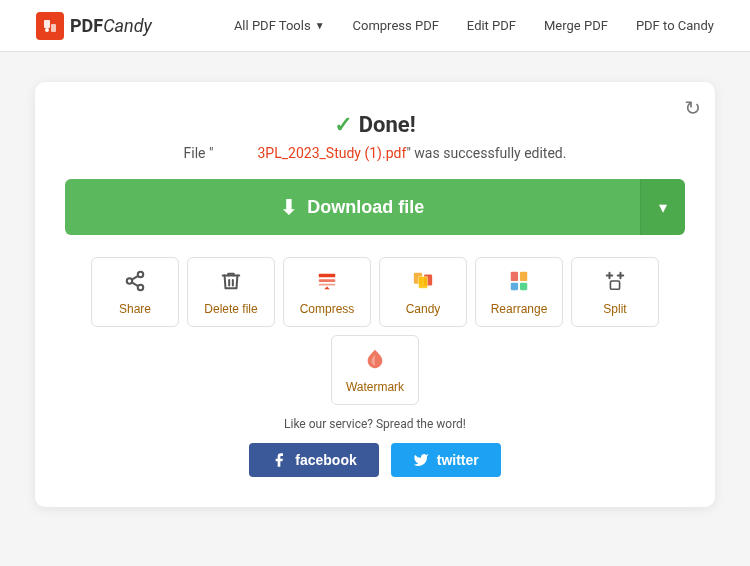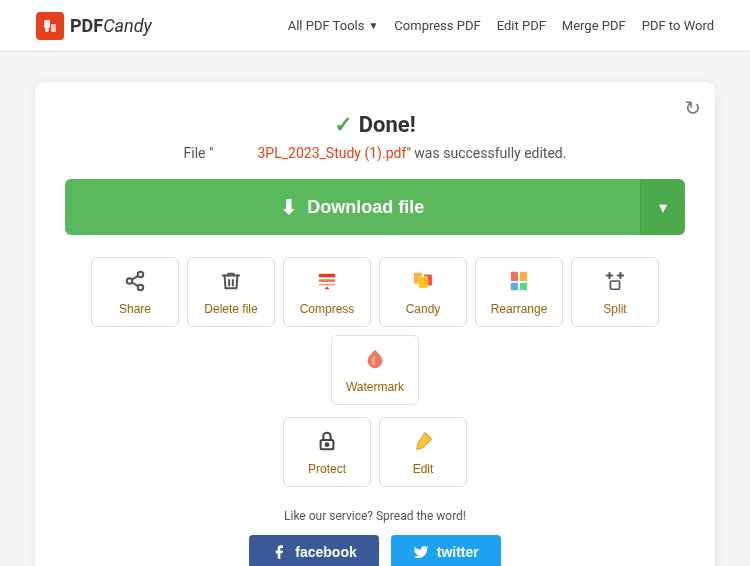--- a/index.html
+++ b/index.html
@@ -42,21 +42,21 @@
       color: #333;
       font-weight: 400;
     }
     .logo-text span {
       font-style: italic;
     }
     .nav {
       display: flex;
       align-items: flex-start;
       margin-left: auto;
-      gap: 16px;
+      gap: 28px;
     }
     .nav-item {
       font-size: 13px;
       color: #444;
       cursor: pointer;
       text-decoration: none;
       white-space: nowrap;
     }
     .nav-item-dropdown {
       display: flex;
@@ -258,21 +258,21 @@
     <span class="logo-text"><strong>PDF</strong><span>Candy</span></span>
   </a>
   <nav class="nav">
     <a class="nav-item nav-item-dropdown">
       <span>All PDF Tools</span>
       <span class="arrow">▼</span>
     </a>
     <a class="nav-item">Compress PDF</a>
     <a class="nav-item">Edit PDF</a>
     <a class="nav-item">Merge PDF</a>
-    <a class="nav-item">PDF to Word</a>
+    <a class="nav-item">PDF to Candy</a>
   </nav>
 </header>
 
 <main class="main">
   <div class="card">
 
     <button class="refresh-btn">↻</button>
 
     <div class="done-section">
       <div class="done-title">
@@ -373,42 +373,20 @@
         <span class="tool-icon icon-watermark">
           <svg width="22" height="22" viewBox="0 0 24 24" fill="none">
             <path d="M12 2 C8 6, 4 10, 4 14 C4 18.4, 7.6 22, 12 22 C16.4 22, 20 18.4, 20 14 C20 10, 16 6, 12 2Z" fill="#e8401c" opacity="0.7"></path>
             <path d="M12 7 C10 10, 8 12, 8 14.5 C8 16.9, 9.8 19, 12 19" fill="white" opacity="0.3"></path>
           </svg>
         </span>
         <span>Watermark</span>
       </button>
     </div>
 
-    <div class="tools-row2">
-      <button class="tool-btn">
-        <span class="tool-icon icon-protect">
-          <svg width="22" height="22" viewBox="0 0 24 24" fill="none" stroke="#444" stroke-width="2.2" stroke-linecap="round" stroke-linejoin="round">
-            <rect x="5" y="11" width="14" height="10" rx="2"></rect>
-            <path d="M8 11V7a4 4 0 0 1 8 0v4"></path>
-            <circle cx="12" cy="16" r="1.5" fill="#444"></circle>
-          </svg>
-        </span>
-        <span>Protect</span>
-      </button>
-
-      <button class="tool-btn">
-        <span class="tool-icon icon-edit">
-          <svg width="22" height="22" viewBox="0 0 24 24" fill="none">
-            <path d="M14 3l7 7-9.5 9.5L5 21l1.5-6.5L14 3Z" fill="#f5c842" stroke="#e8a020" stroke-width="1.2"></path>
-            <line x1="14" y1="3" x2="21" y2="10" stroke="#e8a020" stroke-width="1.2"></line>
-          </svg>
-        </span>
-        <span>Edit</span>
-      </button>
-    </div>
 
     <div class="social-section">
       <p class="social-text">Like our service? Spread the word!</p>
       <div class="social-buttons">
         <button class="fb-btn">
           <svg width="16" height="16" viewBox="0 0 24 24" fill="white">
             <path d="M18 2h-3a5 5 0 0 0-5 5v3H7v4h3v8h4v-8h3l1-4h-4V7a1 1 0 0 1 1-1h3z"></path>
           </svg>
           <span>facebook</span>
         </button>

